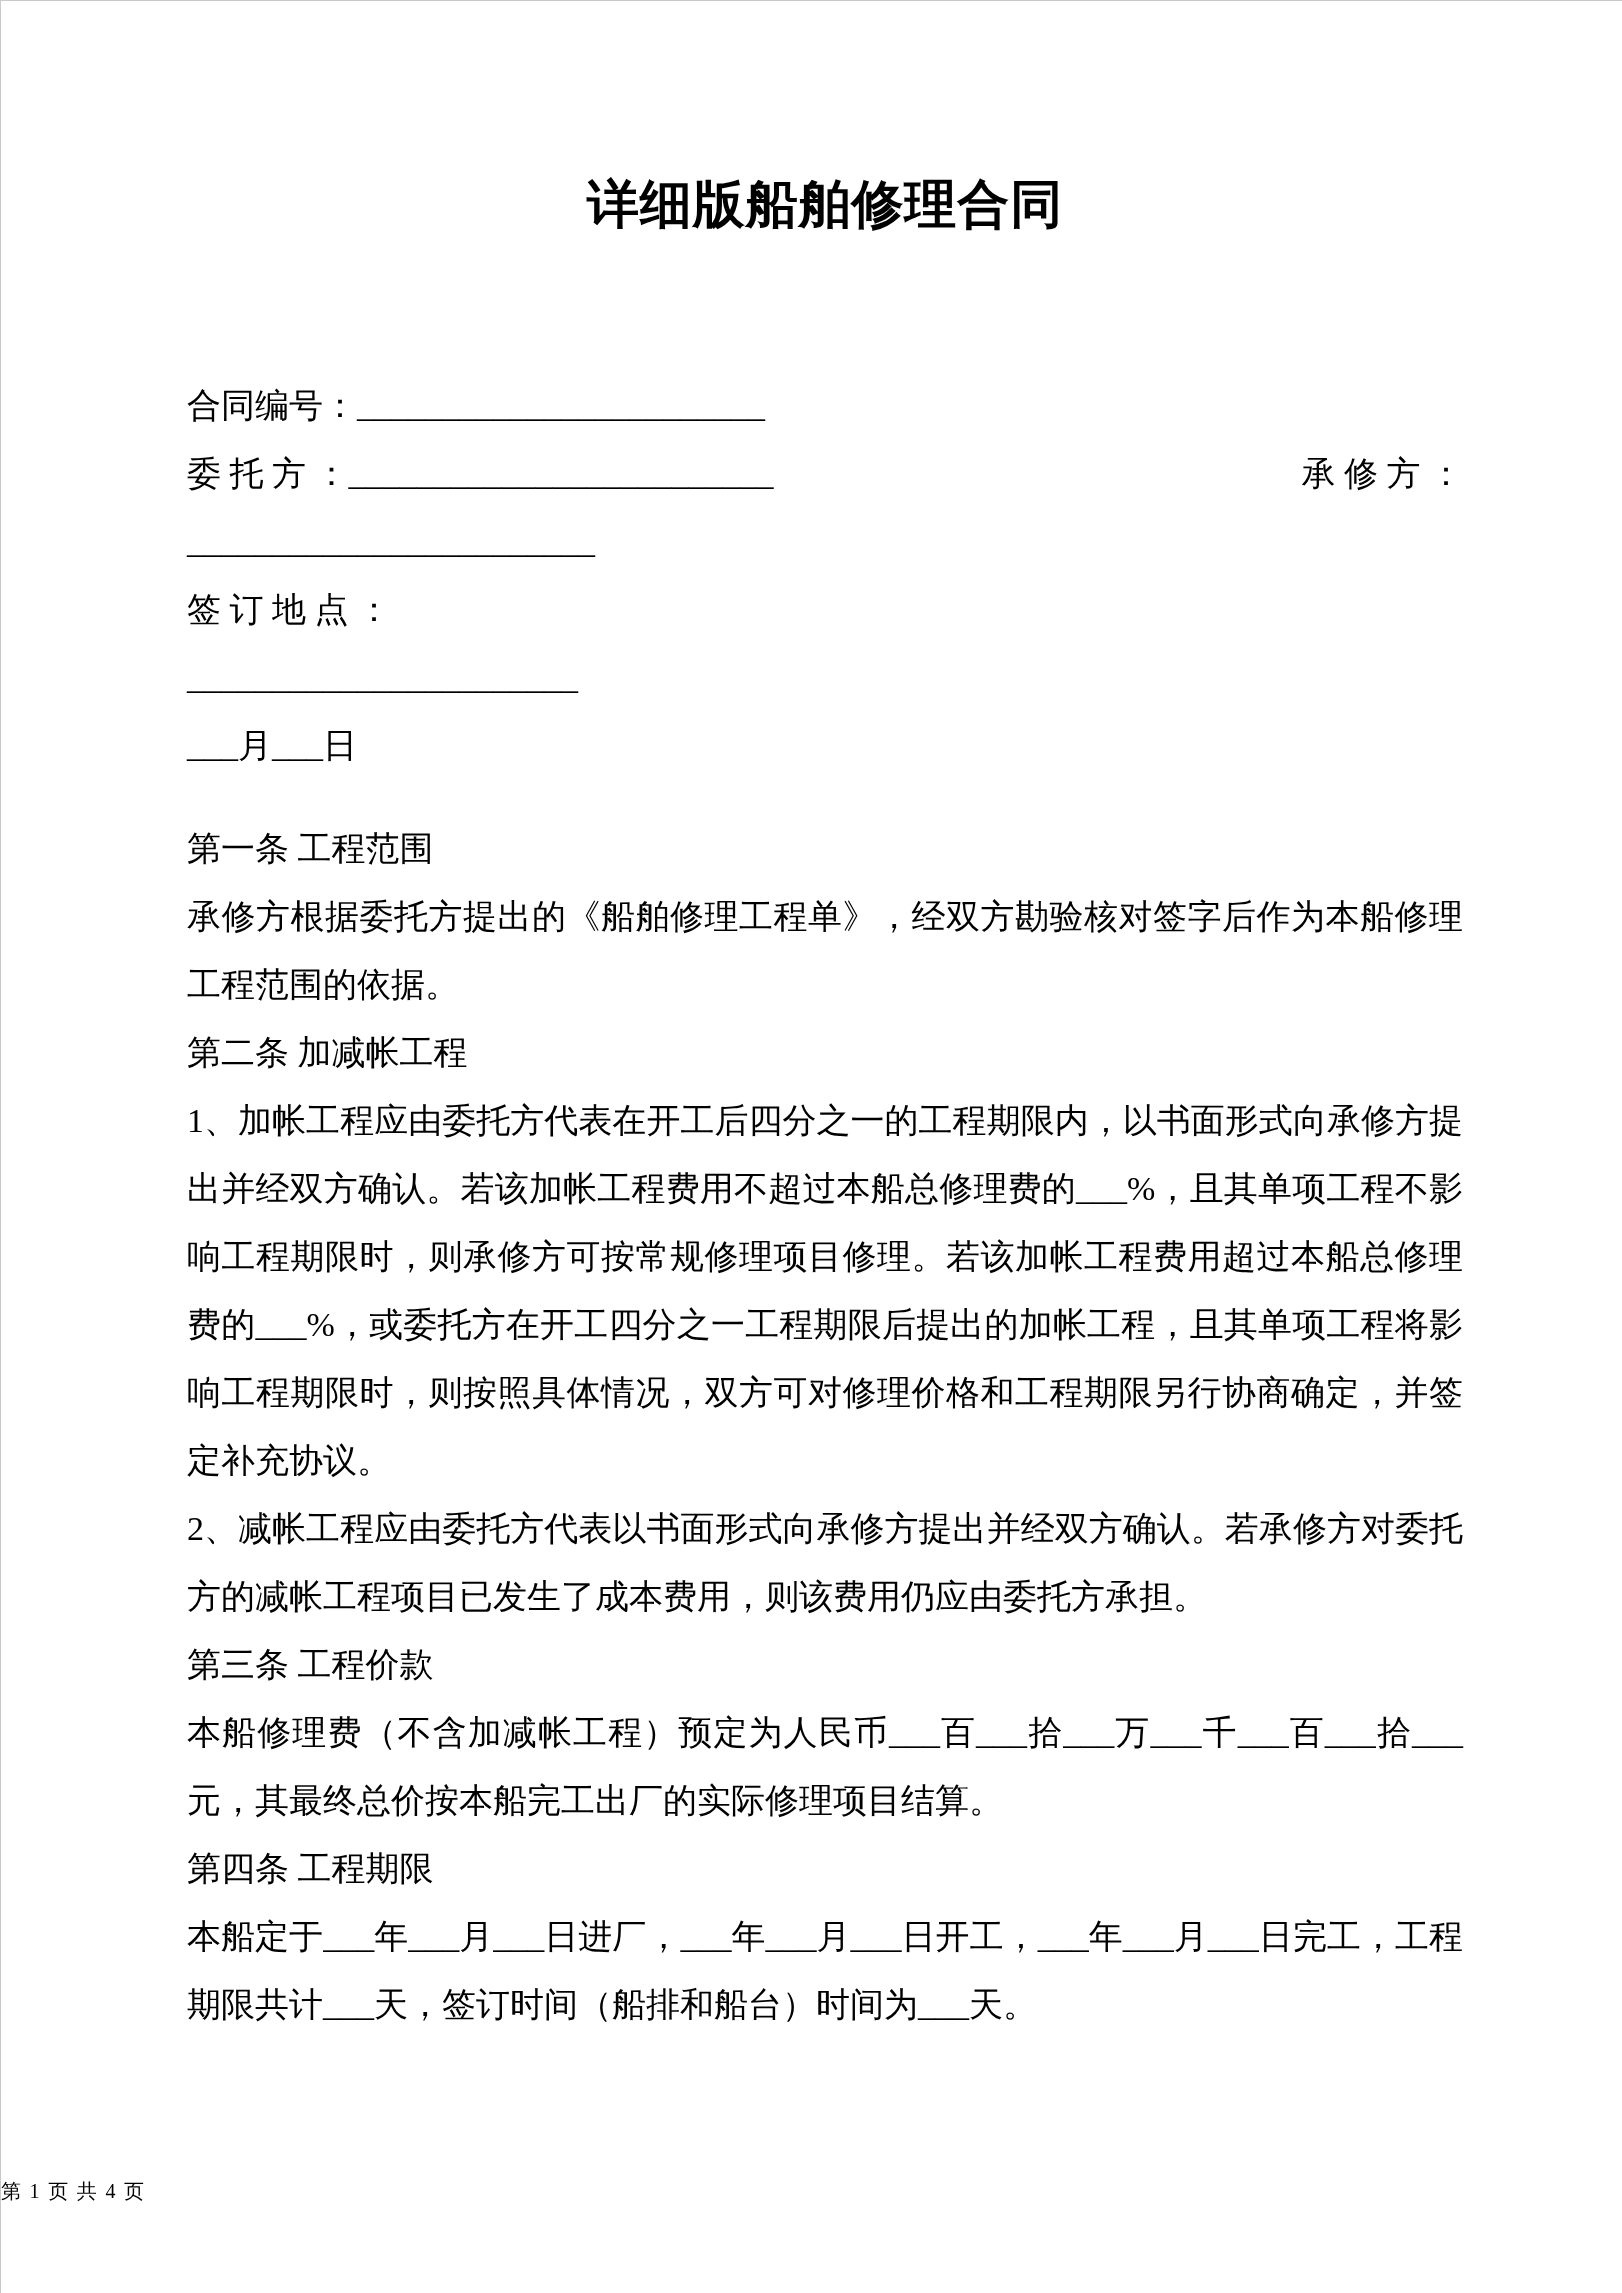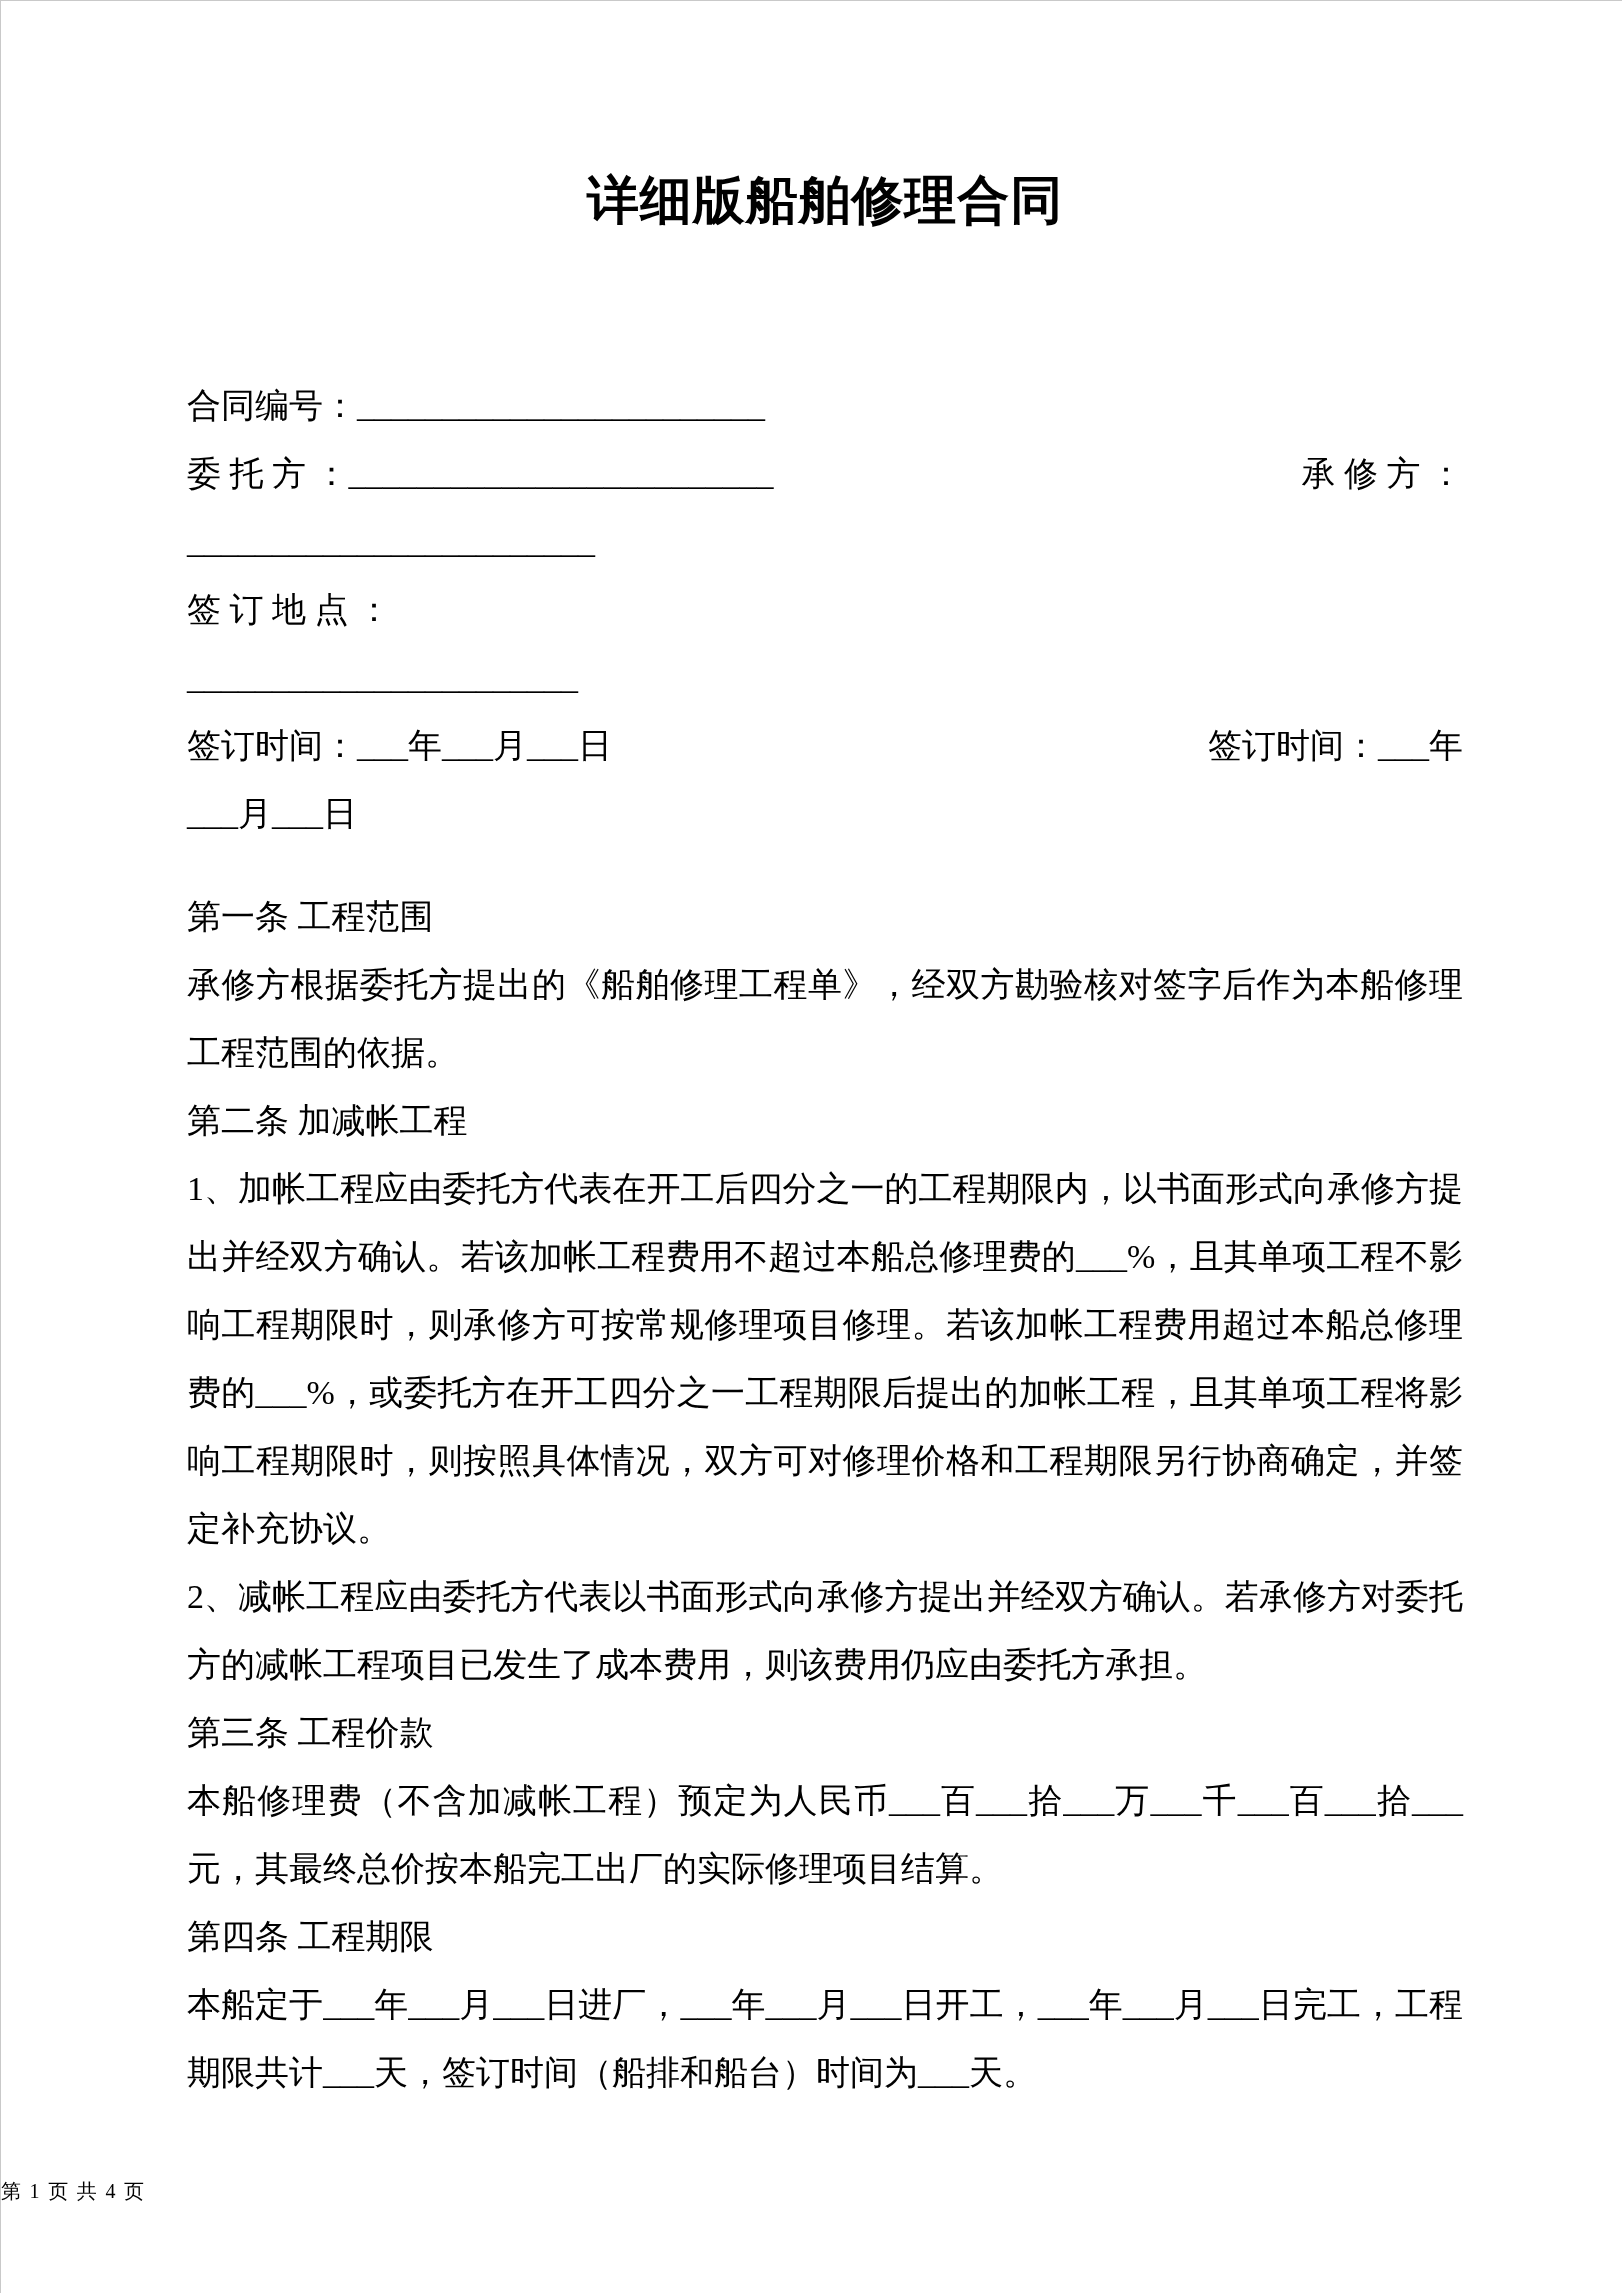--- a/index.html
+++ b/index.html
@@ -21,21 +21,20 @@
     color: #000000;
     overflow: hidden;
   }
   .doc-title {
     margin: 0 0 135px 0;
     text-align: center;
     font-size: 52px;
     font-weight: bold;
     line-height: 1.25;
     letter-spacing: 0.9px;
-    font-family: Liberation Mono, monospace;
   }
   .form-area {
     margin-bottom: 35px;
   }
   .form-line {
     white-space: nowrap;
   }
   .form-line.split {
     display: flex;
     justify-content: space-between;
@@ -79,24 +78,20 @@
     </div>
 
     <div class="form-line split">
       <span>签 订 地 点 ：</span>
     </div>
 
     <div class="form-line">
       <span class="blank">_______________________</span>
     </div>
 
-    <div class="form-line split">
-      <span>签订时间：___年___月___日</span>
-      <span>签订时间：___年</span>
-    </div>
 
     <div class="form-line">
       <span>___月___日</span>
     </div>
 
   </div>
 
   <div class="body-blocks" id="body-blocks">
       <div class="block heading">第一条 工程范围</div>
       <div class="block paragraph">承修方根据委托方提出的《船舶修理工程单》，经双方勘验核对签字后作为本船修理工程范围的依据。</div>

